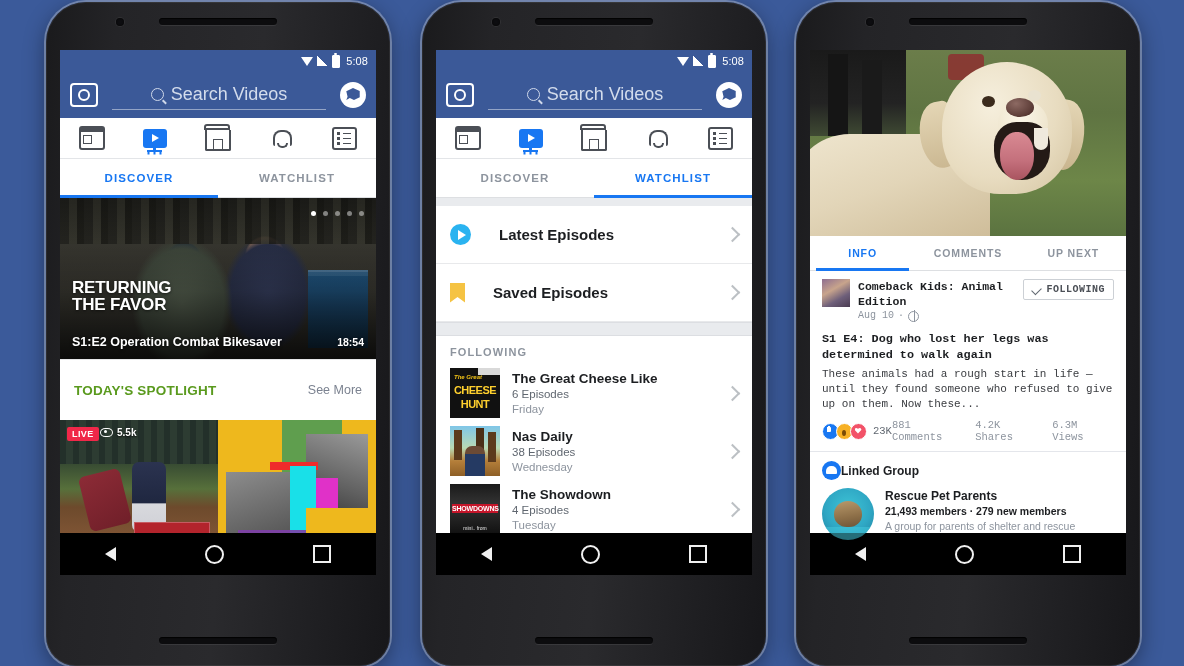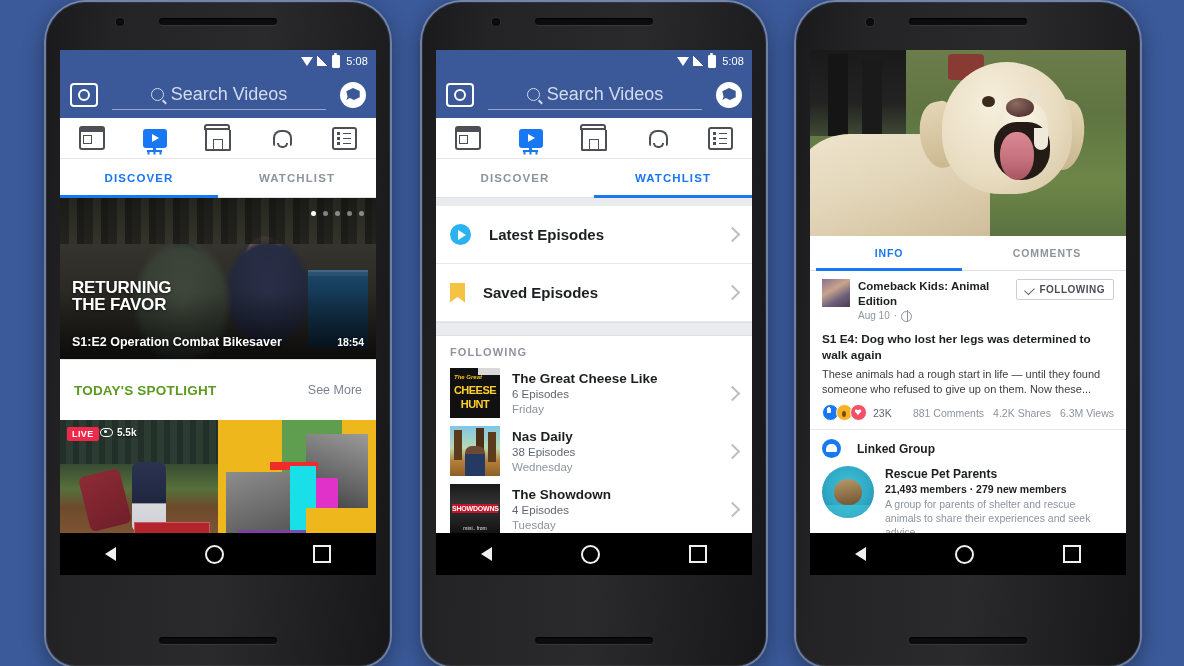--- a/index.html
+++ b/index.html
@@ -182,21 +182,21 @@
   .sb-mag{position:absolute;left:98px;top:58px;width:22px;height:62px;background:#e031c8;}
   .sb-purple{position:absolute;left:20px;top:110px;width:96px;height:40px;background:#7e3fa8;opacity:.9;}
   .sb-yellow2{position:absolute;right:0;bottom:0;width:70px;height:62px;background:#eeb81d;}
   .bae{position:absolute;left:8px;bottom:4px;color:#7e3fa8;font-size:19px;font-weight:bold;letter-spacing:-.5px;
     -webkit-text-stroke:1px #fff;}
   .spot-dur{position:absolute;right:7px;bottom:7px;color:#fff;font-size:10.5px;font-weight:bold;
     text-shadow:0 1px 3px rgba(0,0,0,.8);}
 
   
   .wl-row{height:57px;background:#fff;display:flex;align-items:center;padding:0 14px;
-    border-bottom:1px solid #e8e9eb;gap:18px;}
+    border-bottom:1px solid #e8e9eb;gap:28px;}
   .wl-ic-play{width:21px;height:21px;border-radius:50%;background:#2ab3f0;position:relative;flex:0 0 auto;}
   .wl-ic-play::after{content:"";position:absolute;left:8px;top:5.5px;border-left:8px solid #fff;
     border-top:5px solid transparent;border-bottom:5px solid transparent;}
   .wl-ic-save{width:15px;height:20px;background:#f5c343;flex:0 0 auto;
     clip-path:polygon(0 0,100% 0,100% 100%,50% 72%,0 100%);}
   .wl-label{flex:1;font-size:15px;font-weight:bold;color:#1c1e21;}
   .chev{width:9px;height:9px;border-right:2px solid #bcc0c4;border-top:2px solid #bcc0c4;
     transform:rotate(45deg);flex:0 0 auto;}
   .wl-gap{height:12px;background:#e9ebee;border-top:1px solid #dcdee2;border-bottom:1px solid #dcdee2;}
   .wl-following-hd{padding:10px 14px 6px;background:#fff;color:#8d949e;font-size:11px;
@@ -252,21 +252,21 @@
   .teeth{position:absolute;left:224px;top:78px;width:14px;height:22px;border-radius:0 0 7px 7px;background:#efe9dc;}
   .legs{position:absolute;left:18px;top:4px;width:20px;height:82px;background:#151515;
     box-shadow:34px 6px 0 #1a1a1a;}
 
   .p3tabs{height:34px;background:#fff;display:flex;border-bottom:1px solid #dddfe2;}
   .p3tab{flex:1;display:flex;align-items:center;justify-content:center;font-size:10.5px;
     font-weight:bold;letter-spacing:.9px;color:#8d949e;position:relative;}
   .p3tab.active{color:#1877f2;}
   .p3tab.active::after{content:"";position:absolute;left:6px;right:6px;bottom:-1px;height:3px;background:#1877f2;}
 
-  .post{background:#fff;padding:8px 12px 0;}
+  .post{background:#fff;padding:8px 12px 0;font-family:Liberation Mono, monospace;}
   .post-hd{display:flex;align-items:flex-start;gap:8px;}
   .pg-avatar{width:28px;height:28px;flex:0 0 auto;overflow:hidden;
     background:linear-gradient(150deg,#8d6d8f 0%,#c8a48c 38%,#6e5f7a 68%,#4b3c52 100%);}
   .pg-names{flex:1;min-width:0;}
   .pg-name{font-size:11.5px;font-weight:bold;color:#1c1e21;line-height:15px;}
   .pg-sub{font-size:10px;color:#8d949e;line-height:14px;display:flex;align-items:center;gap:4px;}
   .globe{width:9px;height:9px;border-radius:50%;border:1.3px solid #8d949e;position:relative;flex:0 0 auto;}
   .globe::after{content:"";position:absolute;left:50%;top:-1.3px;bottom:-1.3px;width:0;border-left:1.3px solid #8d949e;}
   .follow-btn{display:flex;align-items:center;gap:5px;border:1px solid #ccd0d5;border-radius:2px;
     padding:4px 8px;color:#4b4f56;font-size:10px;font-weight:bold;letter-spacing:.5px;flex:0 0 auto;}
@@ -281,21 +281,21 @@
     box-shadow:0 -2px 0 -1px #fff;border-radius:0 1px 1px 0;}
   .rx.wow{background:#f7b125;}
   .rx.wow::after{content:"";position:absolute;left:5px;top:6px;width:4px;height:6px;border-radius:50%;background:#7a4b06;}
   .rx.love{background:#f25268;}
   .rx.love::after{content:"";position:absolute;left:3.5px;top:4px;width:7px;height:6px;background:#fff;
     clip-path:polygon(50% 100%,0 36%,18% 6%,50% 22%,82% 6%,100% 36%);}
   .rx-count{font-size:10.5px;color:#606770;margin-left:9px;}
   .stat-right{margin-left:auto;display:flex;gap:9px;font-size:10.5px;color:#8d949e;}
 
   .linked{background:#fff;border-top:1px solid #e4e6eb;padding:9px 12px 10px;}
-  .lk-hd{display:flex;align-items:center;gap:16px;}
+  .lk-hd{display:flex;align-items:center;gap:0;}
   .lk-ic{width:19px;height:19px;border-radius:50%;background:#1877f2;position:relative;flex:0 0 auto;}
   .lk-ic::after{content:"";position:absolute;left:4px;top:5px;width:11px;height:8px;border-radius:5px 5px 1px 1px;
     background:#fff;}
   .lk-title{font-size:12px;font-weight:bold;color:#1c1e21;}
   .grp{display:flex;gap:11px;margin-top:8px;}
   .grp-av{width:52px;height:52px;border-radius:50%;flex:0 0 auto;overflow:hidden;position:relative;
     background:radial-gradient(circle at 50% 40%,#3ec4d6 0%,#2fa7c4 55%,#1e7f9d 100%);}
   .grp-av::after{content:"";position:absolute;left:12px;top:13px;width:28px;height:26px;border-radius:50% 50% 46% 46%;
     background:linear-gradient(170deg,#b99a6b 0%,#8d6f48 60%,#6d5436 100%);}
   .grp-av::before{content:"";position:absolute;left:4px;bottom:0;right:4px;height:13px;background:#43c8dd;opacity:.55;z-index:2;}
@@ -587,20 +587,21 @@
         <div class="snout"></div>
         <div class="nose"></div>
         <div class="mouth"></div>
         <div class="teeth"></div>
         <div class="tongue"></div>
       </div>
 
       <div class="p3tabs">
         <div class="p3tab active">INFO</div>
         <div class="p3tab">COMMENTS</div>
+        <div class="p3tab">UP NEXT</div>
       </div>
 
       <div class="post">
         <div class="post-hd">
           <div class="pg-avatar"></div>
           <div class="pg-names">
             <div class="pg-name">Comeback Kids: Animal Edition</div>
             <div class="pg-sub">
               <span>Aug 10</span>
               <span>·</span>

